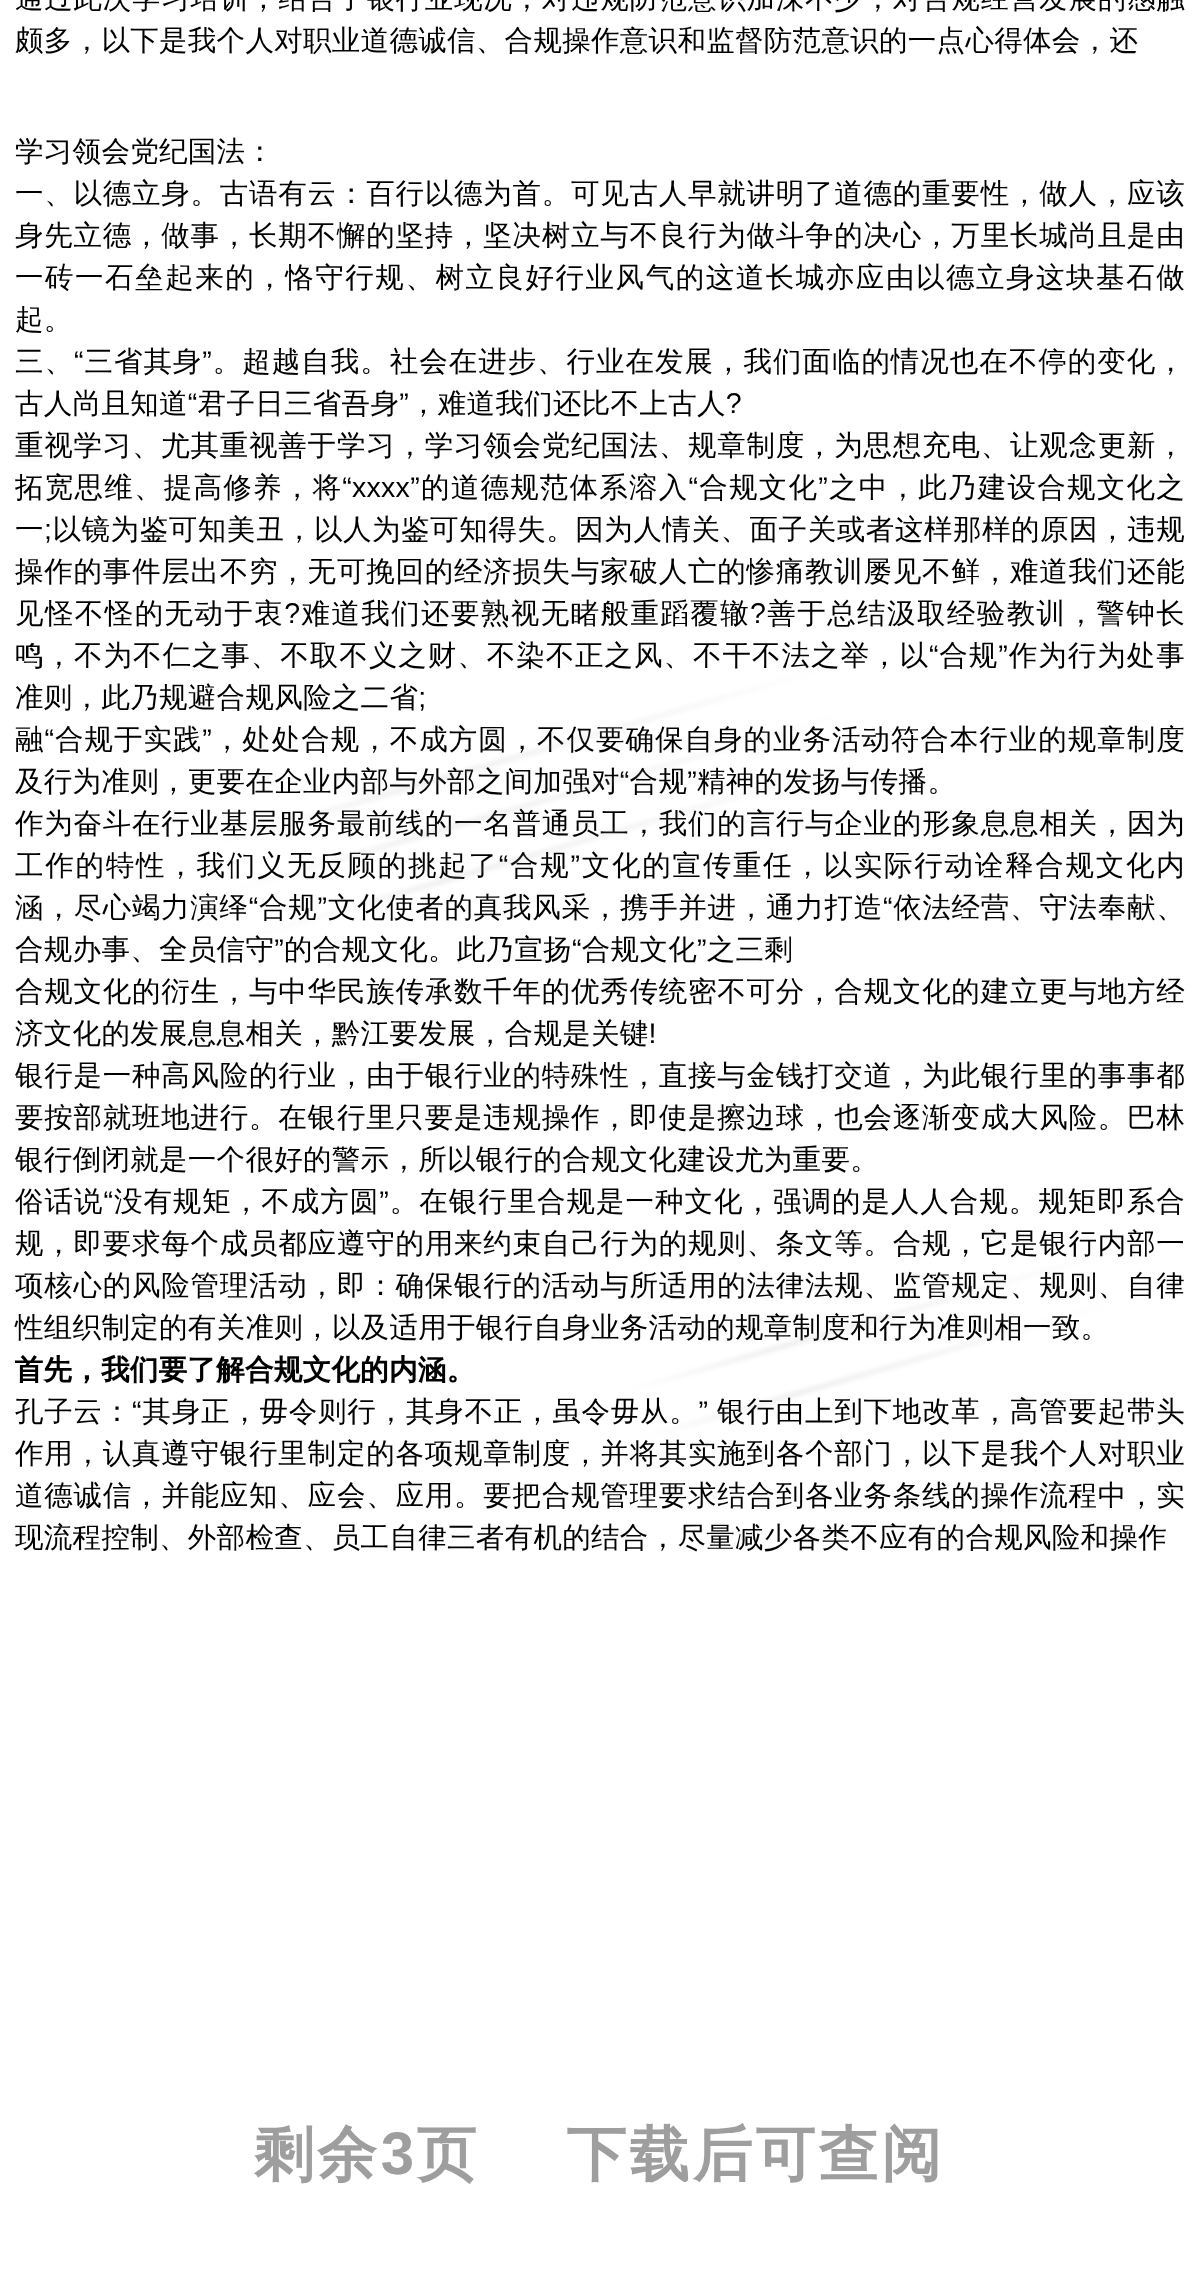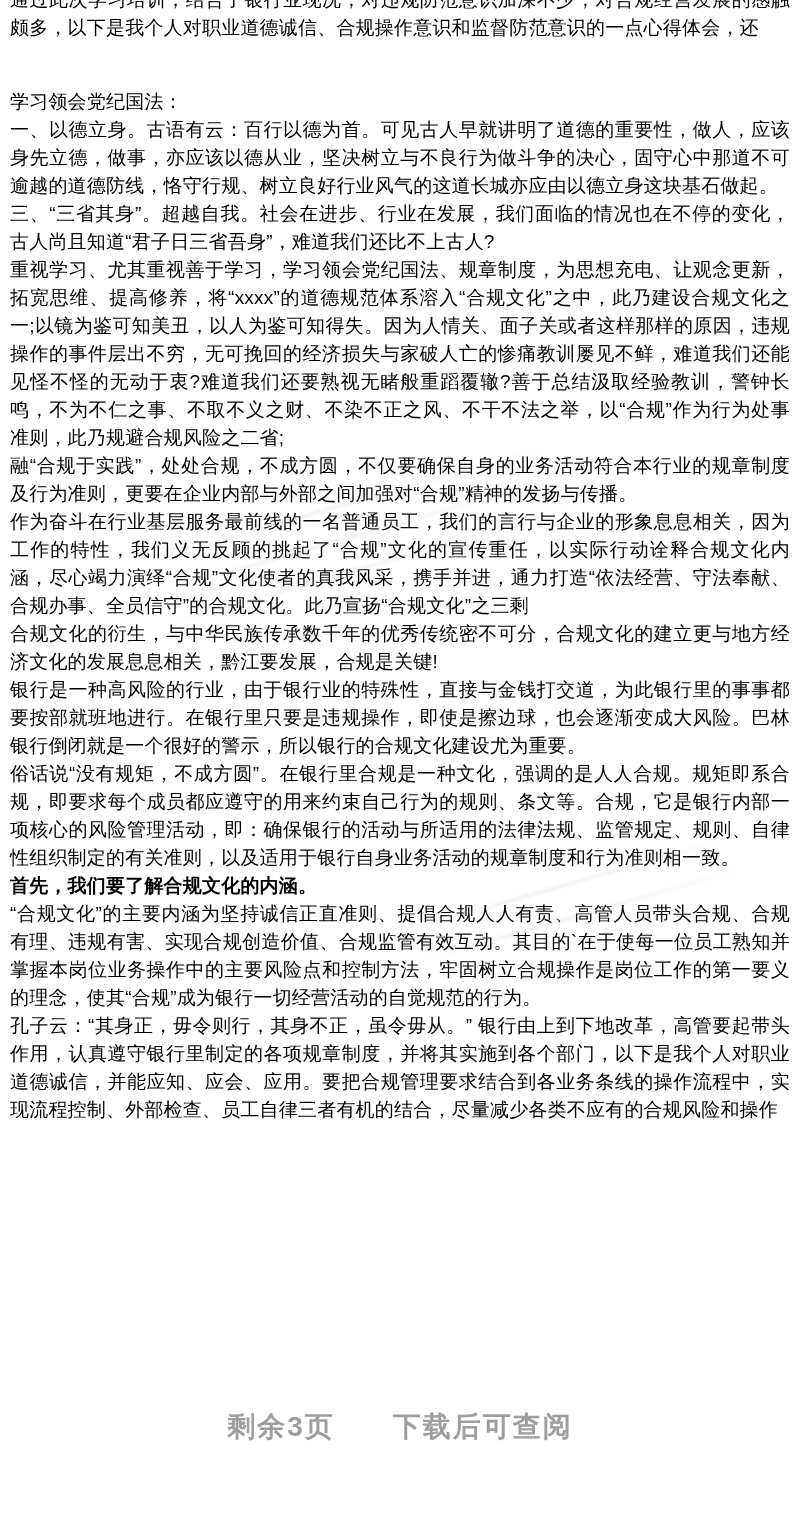--- a/index.html
+++ b/index.html
@@ -22,21 +22,21 @@
     text-justify:inter-ideograph;
   }
   .para{margin:0;word-break:break-all;}
   .para.intro{margin-top:-14px;margin-bottom:46px;}
   .para.bold{font-weight:700;}
   .footer{
     position:absolute;
     top:1408px;left:0;width:800px;
     text-align:center;
     font-weight:700;
-    font-size:28px;
+    font-size:40px;
     color:#9e9e9e;
     letter-spacing:2px;
     white-space:nowrap;
   }
   .footer .gap{display:inline-block;width:58px;}
   
   .wm{position:absolute;pointer-events:none;opacity:.5;}
   .wm .stroke{
     height:3px;border-radius:2px;
     background:linear-gradient(90deg,transparent,rgba(170,170,170,.45),rgba(190,190,190,.35),transparent);
@@ -45,30 +45,29 @@
   }
   .wm1{left:140px;top:470px;width:440px;transform:rotate(-16deg);}
   .wm2{left:410px;top:850px;width:340px;transform:rotate(-16deg);}
 </style>
 </head>
 <body>
 
 <div class="page">
   <p class="para intro">通过此次学习培训，结合了银行业现况，对违规防范意识加深不少，对合规经营发展的感触颇多，以下是我个人对职业道德诚信、合规操作意识和监督防范意识的一点心得体会，还</p>
   <p class="para">学习领会党纪国法：</p>
-  <p class="para">一、以德立身。古语有云：百行以德为首。可见古人早就讲明了道德的重要性，做人，应该身先立德，做事，亦应该以德从业，坚决树立与不良行为做斗争的决心，固守心中那道不可逾越的道德防线，恪守行规、树立良好行业风气的这道长城亦应由以德立身这块基石做起。</p>
+  <p class="para">一、以德立身。古语有云：百行以德为首。可见古人早就讲明了道德的重要性，做人，应该身先立德，做事，长期不懈的坚持，坚决树立与不良行为做斗争的决心，万里长城尚且是由一砖一石垒起来的，恪守行规、树立良好行业风气的这道长城亦应由以德立身这块基石做起。</p>
   <p class="para">三、“三省其身”。超越自我。社会在进步、行业在发展，我们面临的情况也在不停的变化，古人尚且知道“君子日三省吾身”，难道我们还比不上古人?</p>
   <p class="para">重视学习、尤其重视善于学习，学习领会党纪国法、规章制度，为思想充电、让观念更新，拓宽思维、提高修养，将“xxxx”的道德规范体系溶入“合规文化”之中，此乃建设合规文化之一;以镜为鉴可知美丑，以人为鉴可知得失。因为人情关、面子关或者这样那样的原因，违规操作的事件层出不穷，无可挽回的经济损失与家破人亡的惨痛教训屡见不鲜，难道我们还能见怪不怪的无动于衷?难道我们还要熟视无睹般重蹈覆辙?善于总结汲取经验教训，警钟长鸣，不为不仁之事、不取不义之财、不染不正之风、不干不法之举，以“合规”作为行为处事准则，此乃规避合规风险之二省;</p>
   <p class="para">融“合规于实践”，处处合规，不成方圆，不仅要确保自身的业务活动符合本行业的规章制度及行为准则，更要在企业内部与外部之间加强对“合规”精神的发扬与传播。</p>
   <p class="para">作为奋斗在行业基层服务最前线的一名普通员工，我们的言行与企业的形象息息相关，因为工作的特性，我们义无反顾的挑起了“合规”文化的宣传重任，以实际行动诠释合规文化内涵，尽心竭力演绎“合规”文化使者的真我风采，携手并进，通力打造“依法经营、守法奉献、合规办事、全员信守”的合规文化。此乃宣扬“合规文化”之三剩</p>
   <p class="para">合规文化的衍生，与中华民族传承数千年的优秀传统密不可分，合规文化的建立更与地方经济文化的发展息息相关，黔江要发展，合规是关键!</p>
   <p class="para">银行是一种高风险的行业，由于银行业的特殊性，直接与金钱打交道，为此银行里的事事都要按部就班地进行。在银行里只要是违规操作，即使是擦边球，也会逐渐变成大风险。巴林银行倒闭就是一个很好的警示，所以银行的合规文化建设尤为重要。</p>
   <p class="para">俗话说“没有规矩，不成方圆”。在银行里合规是一种文化，强调的是人人合规。规矩即系合规，即要求每个成员都应遵守的用来约束自己行为的规则、条文等。合规，它是银行内部一项核心的风险管理活动，即：确保银行的活动与所适用的法律法规、监管规定、规则、自律性组织制定的有关准则，以及适用于银行自身业务活动的规章制度和行为准则相一致。</p>
   <p class="para bold">首先，我们要了解合规文化的内涵。</p>
-  <p class="para">“合规文化”的主要内涵为坚持诚信正直准则、提倡合规人人有责、高管人员带头合规、合规有理、违规有害、实现合规创造价值、合规监管有效互动。其目的`在于使每一位员工熟知并掌握本岗位业务操作中的主要风险点和控制方法，牢固树立合规操作是岗位工作的第一要义的理念，使其“合规”成为银行一切经营活动的自觉规范的行为。</p>
   <p class="para">孔子云：“其身正，毋令则行，其身不正，虽令毋从。” 银行由上到下地改革，高管要起带头作用，认真遵守银行里制定的各项规章制度，并将其实施到各个部门，以下是我个人对职业道德诚信，并能应知、应会、应用。要把合规管理要求结合到各业务条线的操作流程中，实现流程控制、外部检查、员工自律三者有机的结合，尽量减少各类不应有的合规风险和操作</p>
 </div>
 
 <div class="wm wm1">
   <div class="stroke"></div>
     <div class="stroke"></div>
     <div class="stroke"></div>
 </div>
 <div class="wm wm2">
   <div class="stroke"></div>

